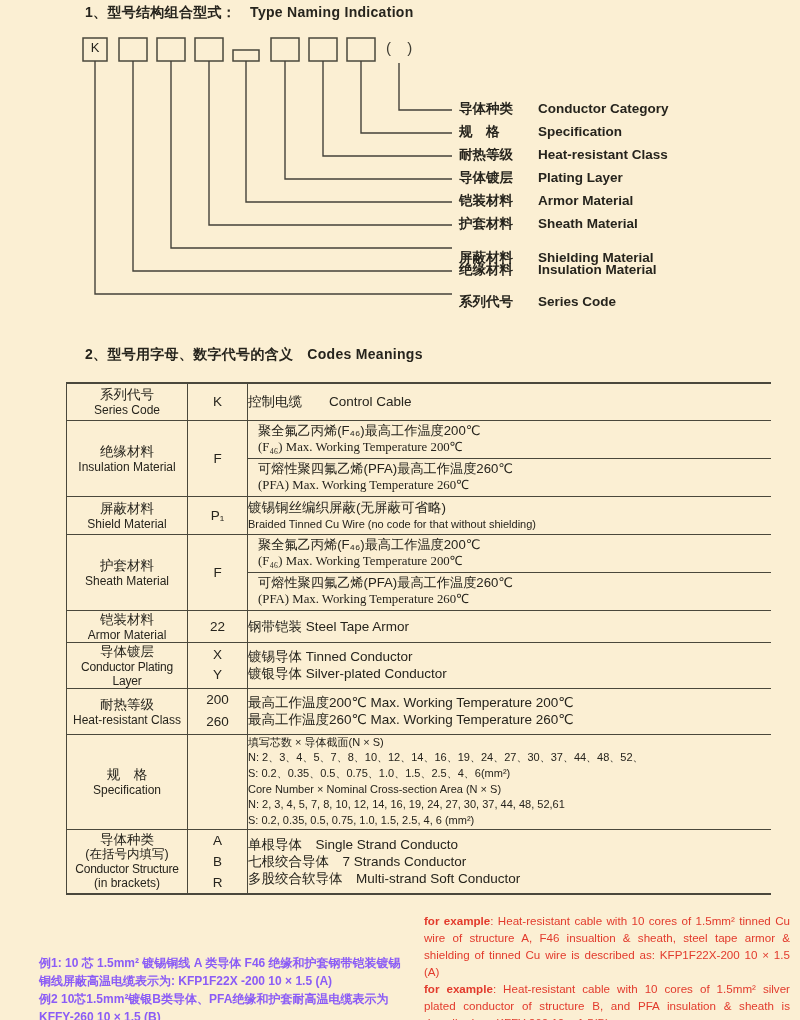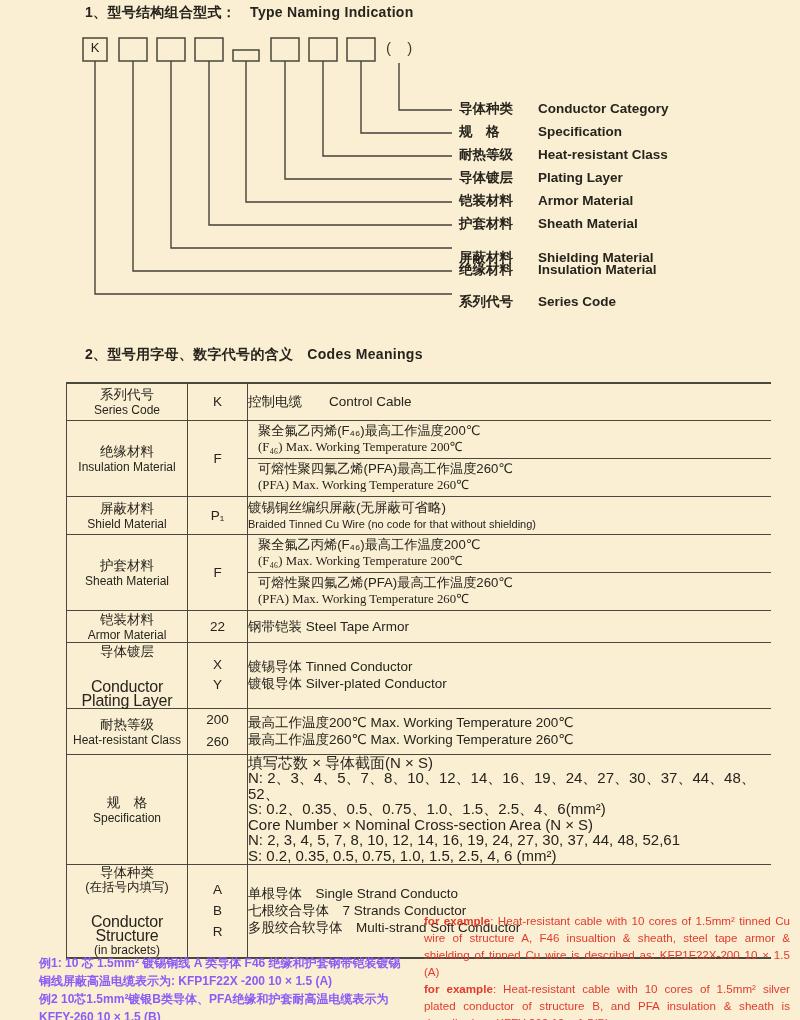--- a/index.html
+++ b/index.html
@@ -19,35 +19,35 @@
   .dlab .zh{display:inline-block;width:76px;}
   .dlab .en{margin-left:3px;}
   
   table.tbl{border-collapse:collapse;table-layout:fixed;font-size:13px;color:#26241d;}
   table.tbl{border-top:2.2px solid #4a483c;border-bottom:2.2px solid #4a483c;}
   .tbl td{border:1.4px solid #4a483c;padding:0;vertical-align:middle;}
   .tbl td:last-child{border-right:none;}
   .c{text-align:center;}
   .it-zh{font-size:13.5px;line-height:17px;text-align:center;}
   .it-en{font-size:12px;line-height:14px;text-align:center;}
-  .it-en.sm{font-size:16px;letter-spacing:-.2px;margin-top:20px;}
+  .it-en.sm{font-size:12px;letter-spacing:-.2px;}
   .code{font-size:13.5px;text-align:center;}
   .m{padding:2px 4px 2px 10px;}
   .m .zh{font-size:13.5px;line-height:17px;}
   .m .en{font-size:11px;line-height:16px;}
   td.m0{padding:0;}
   .sub{padding:2px 4px 3px 10px;}
   .sub + .sub{border-top:1.4px solid #4a483c;}
   .sub div{line-height:16px;}
   .sub .zh{font-size:13.2px;}
   .sub .en{font-size:12.8px;font-family:Liberation Serif, serif;}
   .stk20 div{line-height:20px;}
   .stk22 div{line-height:22px;}
   .stk21 div{line-height:21px;}
-  .stk16 div{line-height:15.6px;font-size:15px;}
+  .stk16 div{line-height:15.6px;font-size:11px;}
   
   .ex-zh{left:39px;top:914px;width:372px;color:#8b5cf6;font-size:12px;font-weight:600;line-height:18px;margin-top:40px;}
   .ex-en{left:424px;top:912px;width:366px;color:#e23a2c;font-size:11.6px;line-height:17px;text-align:justify;}
   .ex-en .lead{font-weight:bold;}
   .ex-en p,.ex-zh p{margin:0;}
 </style>
 </head>
 <body>
 
 <div class="abs sec-title" style="left:85px;top:4px;">

